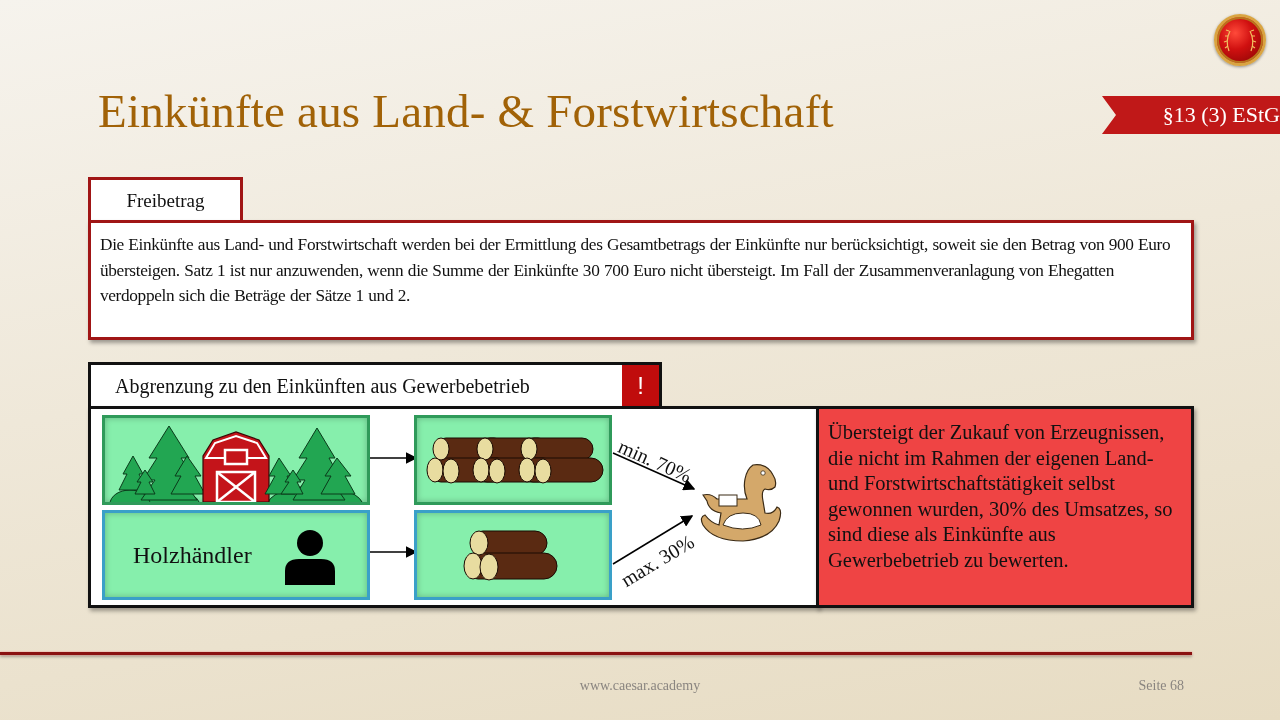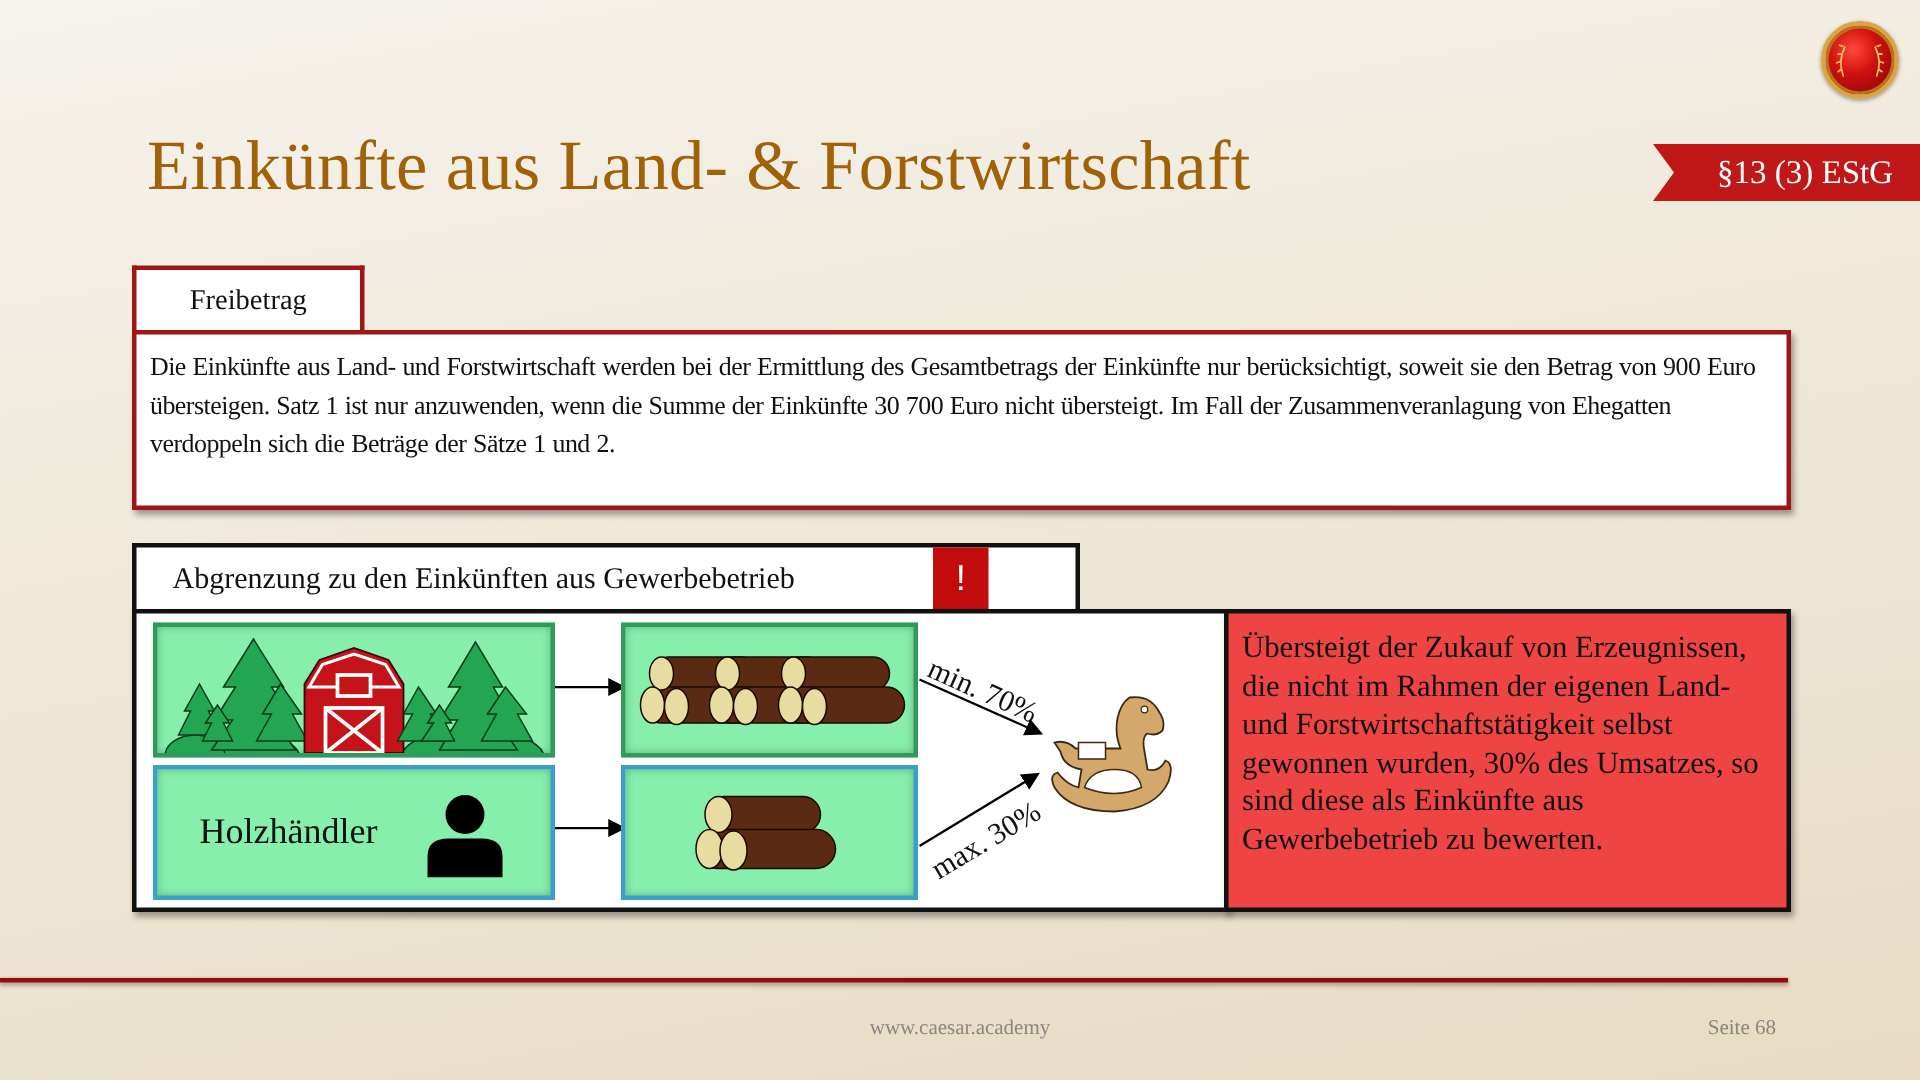--- a/index.html
+++ b/index.html
@@ -17,38 +17,38 @@
   .seal {
     left:1214px; top:14px; width:46px; height:46px; border-radius:50%;
     background: radial-gradient(circle at 40% 35%, #ff4a3a 0%, #d01010 40%, #a00808 75%);
     border:3px solid #d9a441; box-shadow:0 1px 3px rgba(0,0,0,0.4), inset 0 0 0 2px #b8741d;
   }
   .seal svg { position:absolute; left:0; top:0; }
   .ribbon {
     left:1102px; top:96px; width:178px; height:38px; background:#c01818;
     clip-path: polygon(0 0, 100% 0, 100% 100%, 0 100%, 14px 50%);
     color:#fff; font-family:"Liberation Serif", serif; font-size:22px;
-    display:flex; align-items:center; justify-content:flex-end; padding-right:18px; box-sizing:border-box;
+    display:flex; align-items:center; justify-content:flex-end; box-sizing:border-box;
     box-shadow:0 2px 3px rgba(0,0,0,0.3);
   }
   .tab-red {
     left:88px; top:177px; width:155px; height:44px; background:#fff;
     border:3px solid #a01515; border-bottom:none; box-sizing:border-box;
     display:flex; align-items:center; justify-content:center;
     font-family:"Liberation Serif", serif; font-size:19px;
   }
   .box-red {
     left:88px; top:220px; width:1106px; height:120px; background:#fff;
     border:3px solid #a01515; box-sizing:border-box; padding:9px 10px 0 9px;
     font-family:Liberation Serif, serif; font-size:17.3px; line-height:25.5px;
     box-shadow:2px 3px 4px rgba(0,0,0,0.35);
     letter-spacing:-0.35px; word-spacing:0.5px;
   }
   .tab-black {
-    left:88px; top:362px; width:632px; height:46px; background:#fff;
+    left:88px; top:362px; width:574px; height:46px; background:#fff;
     border:3px solid #111; border-bottom:none; box-sizing:border-box;
     display:flex; align-items:center; padding-left:24px;
     font-family:"Liberation Serif", serif; font-size:20px;
   }
   .excl {
     left:622px; top:365px; width:37px; height:41px; background:#c00c0c;
     color:#fff; font-family:"Liberation Sans", sans-serif; font-size:24px;
     display:flex; align-items:center; justify-content:center;
   }
   .box-black {

